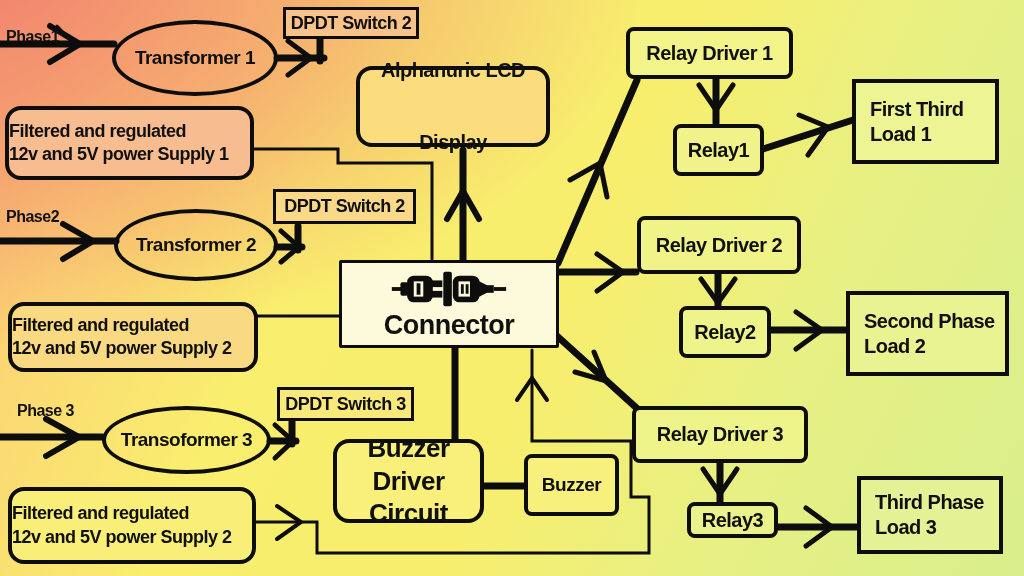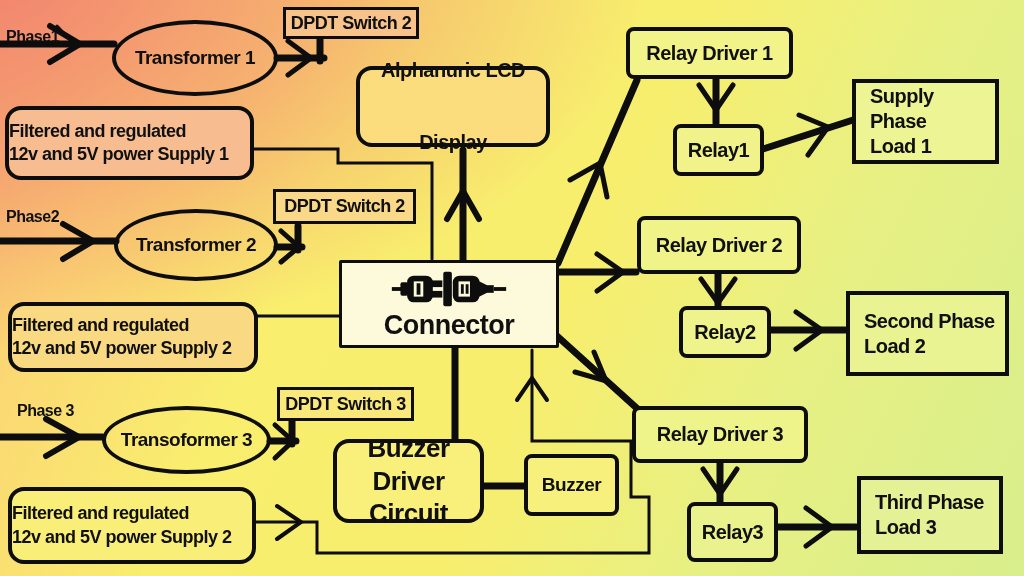--- a/index.html
+++ b/index.html
@@ -170,39 +170,39 @@
     <span>Buzzer</span>
   </div>
 
   <div class="node rounded-sm big" style="left:626px;top:27px;width:167px;height:52px;background:#f2f388;">
     <span>Relay Driver 1</span>
   </div>
   <div class="node rounded-sm big" style="left:673px;top:124px;width:91px;height:52px;background:#f1f28a;">
     <span>Relay1</span>
   </div>
   <div class="node sharp load-box" style="left:852px;top:79px;width:147px;height:85px;background:#ecf494;">
-    <span>Supply Phase</span>
+    <span>First Third</span>
     <span>Load 1</span>
   </div>
 
   <div class="node rounded-sm big" style="left:637px;top:216px;width:164px;height:58px;background:#f0f488;">
     <span>Relay Driver 2</span>
   </div>
   <div class="node rounded-sm big" style="left:679px;top:306px;width:92px;height:52px;background:#eef48b;">
     <span>Relay2</span>
   </div>
   <div class="node sharp load-box" style="left:846px;top:291px;width:163px;height:85px;background:#e9f392;">
     <span>Second Phase</span>
     <span>Load 2</span>
   </div>
 
   <div class="node rounded-sm big" style="left:632px;top:406px;width:176px;height:57px;background:#eef48a;">
     <span>Relay Driver 3</span>
   </div>
-  <div class="node rounded-sm big" style="left:687px;top:502px;width:91px;height:60px;background:#eaf28e;">
+  <div class="node rounded-sm big" style="left:687px;top:502px;width:91px;height:36px;background:#eaf28e;">
     <span>Relay3</span>
   </div>
   <div class="node sharp load-box" style="left:857px;top:476px;width:146px;height:78px;background:#e4f194;">
     <span>Third Phase</span>
     <span>Load 3</span>
   </div>
 
 </div>
 
 </body></html>

